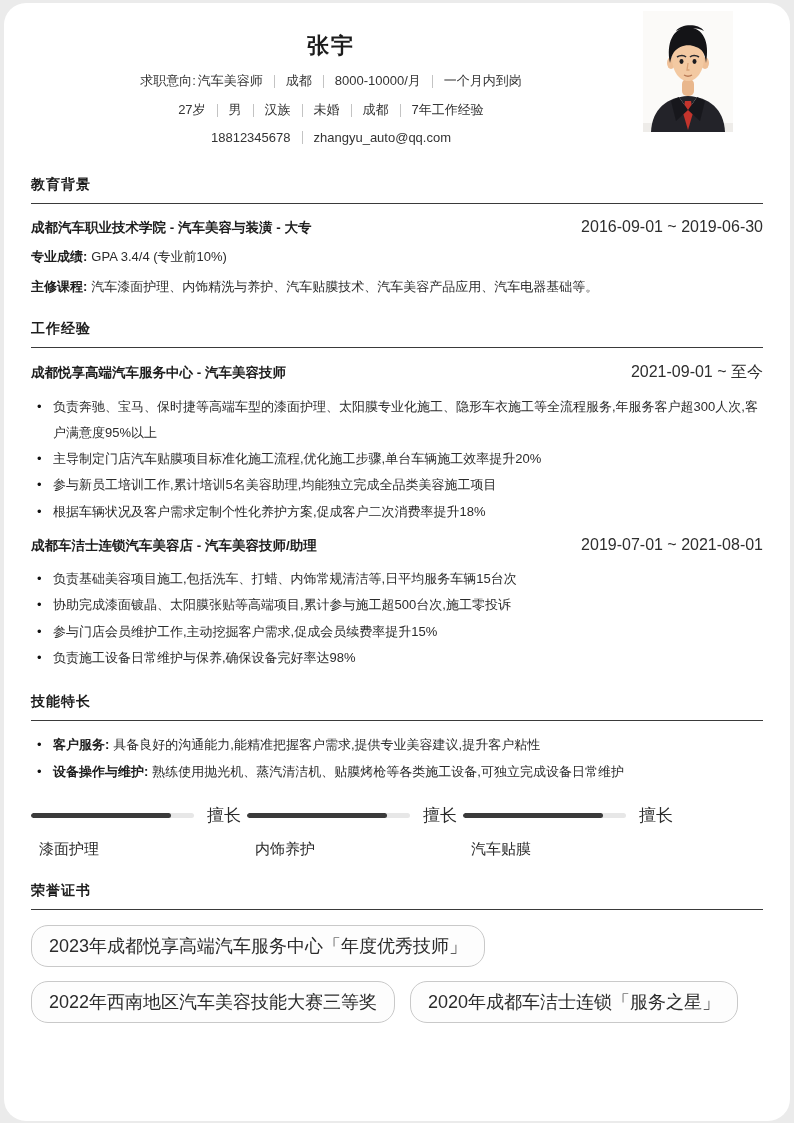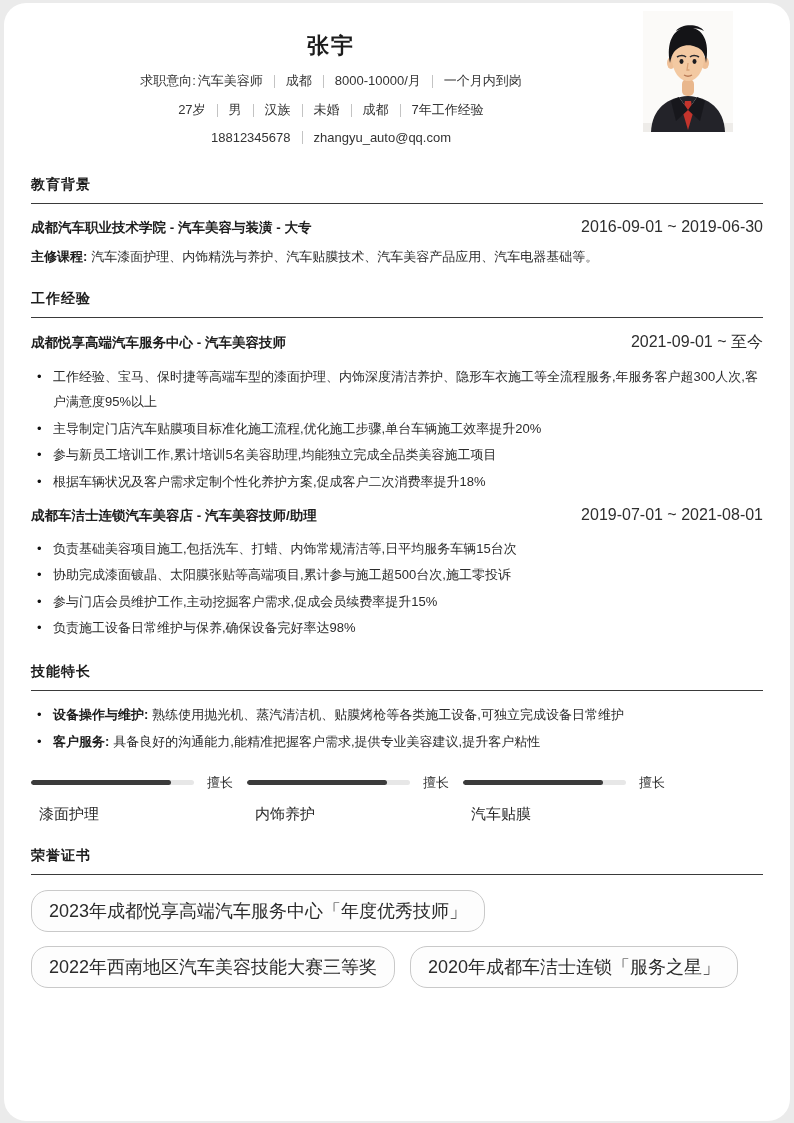--- a/index.html
+++ b/index.html
@@ -31,21 +31,21 @@
   ul.bullets li { position:relative; padding-left:22px; font-size:13px; line-height:1.95; margin-bottom:1px; color:#2b2b2b; }
   ul.bullets li::before { content:"•"; position:absolute; left:6px; top:0; color:#111; font-size:13px; }
   ul.bullets li .run-label { font-weight:bold; color:#1d1d1d; margin-right:4px; }
 
   
   .bars-row { display:flex; margin-top:20px; }
   .bar-col { width:216px; }
   .bar-line { display:flex; align-items:center; }
   .bar-track { width:163px; height:5px; border-radius:3px; background:#e7e7e7; overflow:hidden; }
   .bar-fill { height:5px; border-radius:3px; background:#3b3b3b; }
-  .bar-level { font-size:13px; color:#2b2b2b; margin-left:13px; }
+  .bar-level { font-size:17px; color:#2b2b2b; margin-left:13px; }
   .bar-skill { margin-top:13px; font-size:15px; color:#2b2b2b;margin-left:8px; }
 
   
   .badges { display:flex; flex-wrap:wrap; margin-top:15px; column-gap:15px; row-gap:14px; }
   .badge { border:1px solid #c9c9c9; background:#fdfdfd; border-radius:17px; padding:8px 17px; font-size:18px; color:#2b2b2b; white-space:nowrap; }
 </style>
 </head>
 <body>
 
 <div class="page">
@@ -121,55 +121,58 @@
     </div>
   </div>
 
   <div class="section">
     <div class="section-title">教育背景</div>
     <div class="row-split">
       <span class="row-heading">成都汽车职业技术学院 - 汽车美容与装潢 - 大专</span>
       <span class="row-date">2016-09-01 ~ 2019-06-30</span>
     </div>
     <div class="detail-line">
+      <span class="run-label">专业成绩:</span><span>GPA 3.4/4 (专业前10%)</span>
+    </div>
+    <div class="detail-line">
       <span class="run-label">主修课程:</span><span>汽车漆面护理、内饰精洗与养护、汽车贴膜技术、汽车美容产品应用、汽车电器基础等。</span>
     </div>
   </div>
 
   <div class="section">
     <div class="section-title">工作经验</div>
 
     <div class="row-split">
       <span class="row-heading">成都悦享高端汽车服务中心 - 汽车美容技师</span>
       <span class="row-date">2021-09-01 ~ 至今</span>
     </div>
     <ul class="bullets">
-      <li>工作经验、宝马、保时捷等高端车型的漆面护理、内饰深度清洁养护、隐形车衣施工等全流程服务,年服务客户超300人次,客户满意度95%以上</li>
+      <li>负责奔驰、宝马、保时捷等高端车型的漆面护理、太阳膜专业化施工、隐形车衣施工等全流程服务,年服务客户超300人次,客户满意度95%以上</li>
       <li>主导制定门店汽车贴膜项目标准化施工流程,优化施工步骤,单台车辆施工效率提升20%</li>
       <li>参与新员工培训工作,累计培训5名美容助理,均能独立完成全品类美容施工项目</li>
       <li>根据车辆状况及客户需求定制个性化养护方案,促成客户二次消费率提升18%</li>
     </ul>
 
     <div class="row-split" style="margin-top:12px;">
       <span class="row-heading">成都车洁士连锁汽车美容店 - 汽车美容技师/助理</span>
       <span class="row-date">2019-07-01 ~ 2021-08-01</span>
     </div>
     <ul class="bullets">
       <li>负责基础美容项目施工,包括洗车、打蜡、内饰常规清洁等,日平均服务车辆15台次</li>
       <li>协助完成漆面镀晶、太阳膜张贴等高端项目,累计参与施工超500台次,施工零投诉</li>
       <li>参与门店会员维护工作,主动挖掘客户需求,促成会员续费率提升15%</li>
       <li>负责施工设备日常维护与保养,确保设备完好率达98%</li>
     </ul>
   </div>
 
   <div class="section">
     <div class="section-title">技能特长</div>
     <ul class="bullets">
+      <li><span class="run-label">客户服务:</span><span>具备良好的沟通能力,能精准把握客户需求,提供专业美容建议,提升客户粘性</span></li>
       <li><span class="run-label">设备操作与维护:</span><span>熟练使用抛光机、蒸汽清洁机、贴膜烤枪等各类施工设备,可独立完成设备日常维护</span></li>
-      <li><span class="run-label">客户服务:</span><span>具备良好的沟通能力,能精准把握客户需求,提供专业美容建议,提升客户粘性</span></li>
     </ul>
 
     <div class="bars-row">
       <div class="bar-col">
         <div class="bar-line">
           <div class="bar-track">
               <div class="bar-fill" style="width: 86%;"></div>
             </div>
           <span class="bar-level">擅长</span>
         </div>

